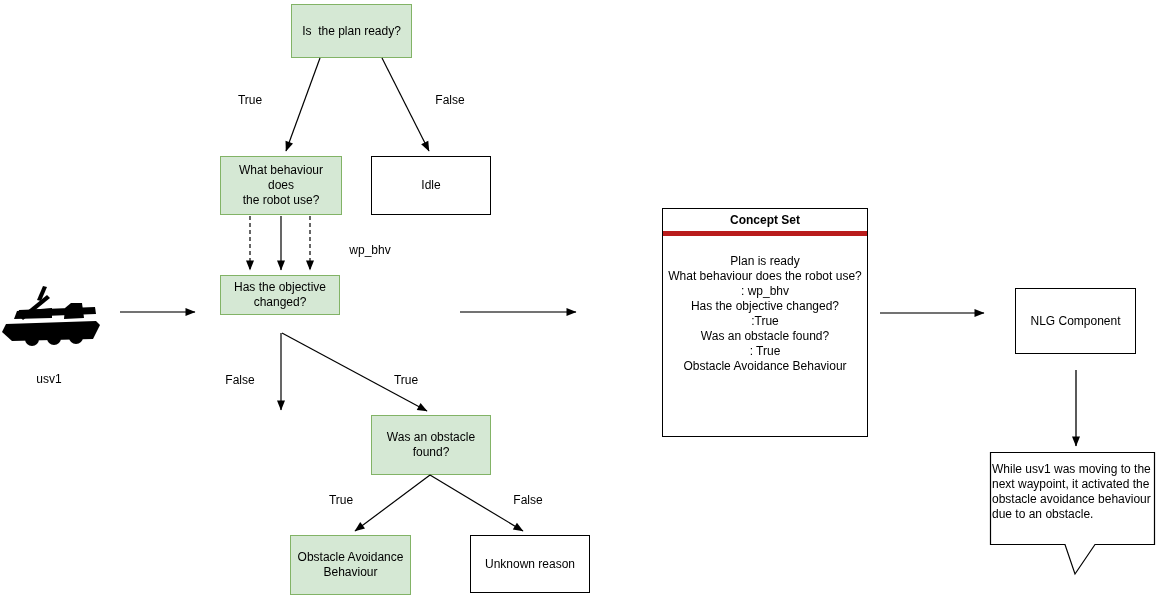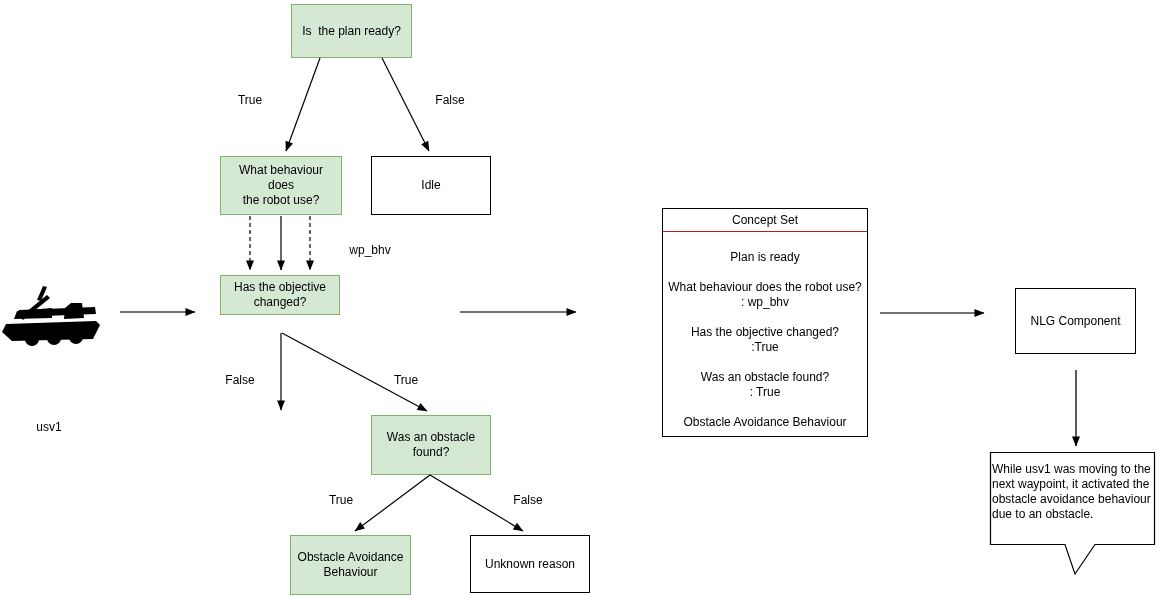--- a/index.html
+++ b/index.html
@@ -31,26 +31,26 @@
   }
   .edges{
     position:absolute;left:0;top:0;width:1161px;height:596px;
     z-index:5;pointer-events:none;
   }
   .concept{
     position:absolute;left:662px;top:208px;width:206px;height:229px;
     box-sizing:border-box;border:1px solid #000;background:#ffffff;
   }
   .concept-title{
-    height:22px;border-bottom:1px solid #b91c1c;
+    height:22px;border-bottom:5px solid #b91c1c;
     display:flex;align-items:center;justify-content:center;
-    font-weight:normal;
+    font-weight:bold;
   }
   .concept-body{
-    display:flex;flex-direction:column;gap:15px;
+    display:flex;flex-direction:column;
     padding-top:18px;
     text-align:center;
     line-height:15px;
     white-space:pre;
   }
   .concept-item{align-self:center;}
   .bubble-text{
     position:absolute;left:992px;top:462px;width:161px;
     z-index:6;text-align:left;line-height:15px;
   }
@@ -67,21 +67,21 @@
       <path d="M18,31 L45,9 L48,12 L21,34 Z"></path>
       <path d="M15,25 L50,22 L50,32 L12,33 Z"></path>
       <path d="M63,22 L69,17 L80,17 L82,32 L62,33 Z"></path>
       <path d="M17,24 L93,21 L94,28 L16,31 Z"></path>
       <path d="M0,46 L4,38 L94,35 L98,39 L91,53 L10,55 Z"></path>
       <circle cx="30" cy="53" r="7"></circle>
       <circle cx="52" cy="52" r="7"></circle>
       <circle cx="74" cy="51" r="7"></circle>
     </g>
   </svg>
-  <div class="edge-label" style="left:49px;top:379px;margin-top:48px;">usv1</div>
+  <div class="edge-label" style="left:49px;top:379px;">usv1</div>
 
   <div class="node green" style="left:291px;top:4px;width:121px;height:54px;">Is  the plan ready?</div>
   <div class="node" style="left:371px;top:156px;width:120px;height:59px;">Idle</div>
   <div class="node green" style="left:220px;top:156px;width:122px;height:59px;">What behaviour does
 the robot use?</div>
   <div class="node green" style="left:220px;top:275px;width:120px;height:40px;">Has the objective
 changed?</div>
   <div class="node green" style="left:290px;top:535px;width:121px;height:60px;">Obstacle Avoidance
 Behaviour</div>
   <div class="node green" style="left:371px;top:415px;width:120px;height:60px;">Was an obstacle

